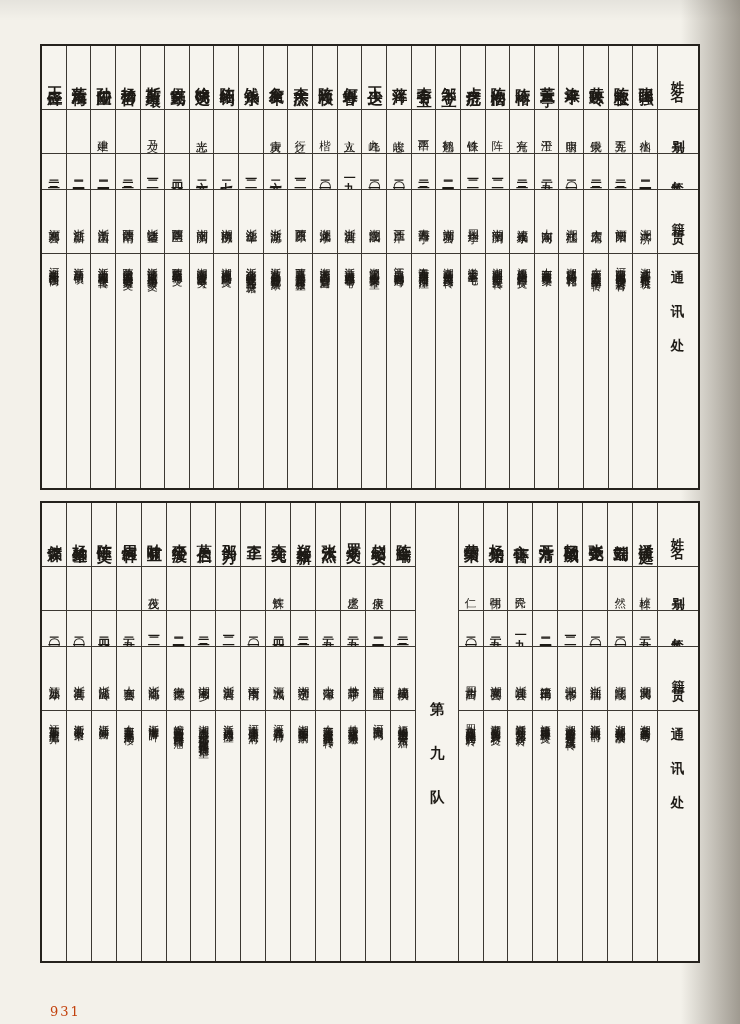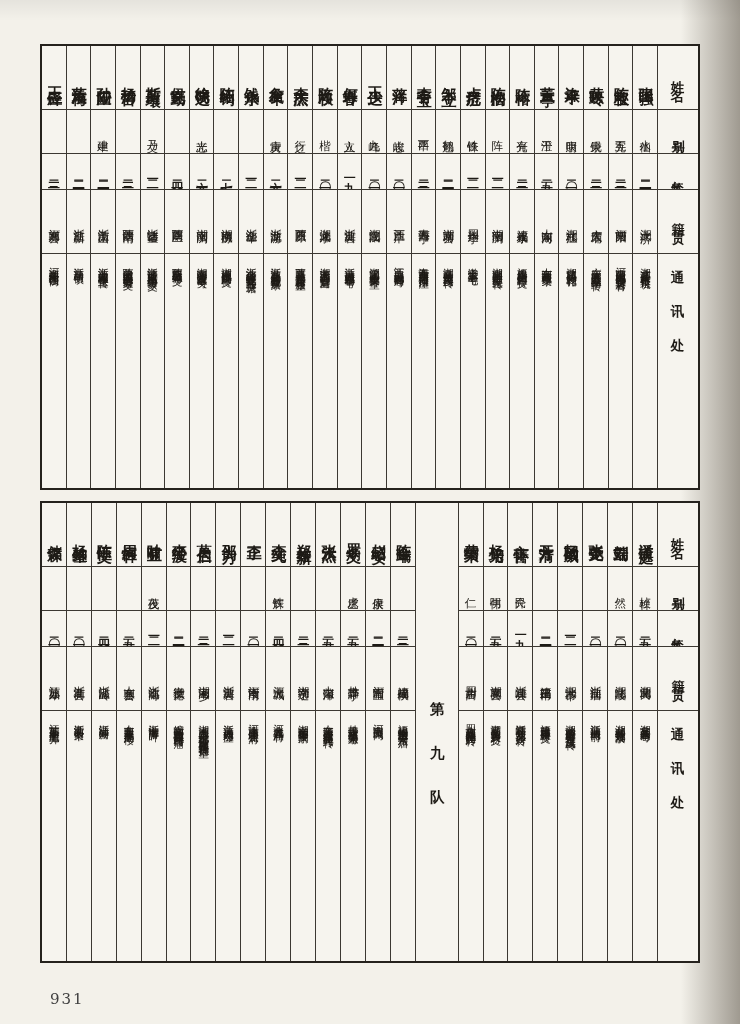--- a/index.html
+++ b/index.html
@@ -68,25 +68,25 @@
   .val-origin{font-size:11.5px;line-height:13px;letter-spacing:1px;}
   .val-address{font-size:10.5px;line-height:11.5px;letter-spacing:1px;}
   .hspan-name{font-size:13.5px;font-weight:700;letter-spacing:9px;}
   .hspan-alias{font-size:13px;font-weight:700;letter-spacing:2px;}
   .hspan-age{font-size:12.5px;font-weight:700;letter-spacing:1px;}
   .hspan-origin{font-size:13px;font-weight:700;letter-spacing:9px;}
   .hspan-address{font-size:13.5px;font-weight:700;letter-spacing:34px;}
   .divider-label{font-size:14.5px;font-weight:700;letter-spacing:44px;}
   .page-number{
     position:absolute;
-    left:50px;bottom:16px;
+    left:50px;bottom:5px;
     font-family:"DejaVu Serif", serif;
-    font-size:15px;
+    font-size:13px;
     letter-spacing:2px;
-    color:#404040;
+    color:#c2410c;
   }
 </style>
 </head>
 <body>
 
 <div class="page">
   <div class="roster roster-top">
       <div class="col header-col">
         <div class="cell cell-name">
           <span class="vtext hspan-name">姓名</span>

